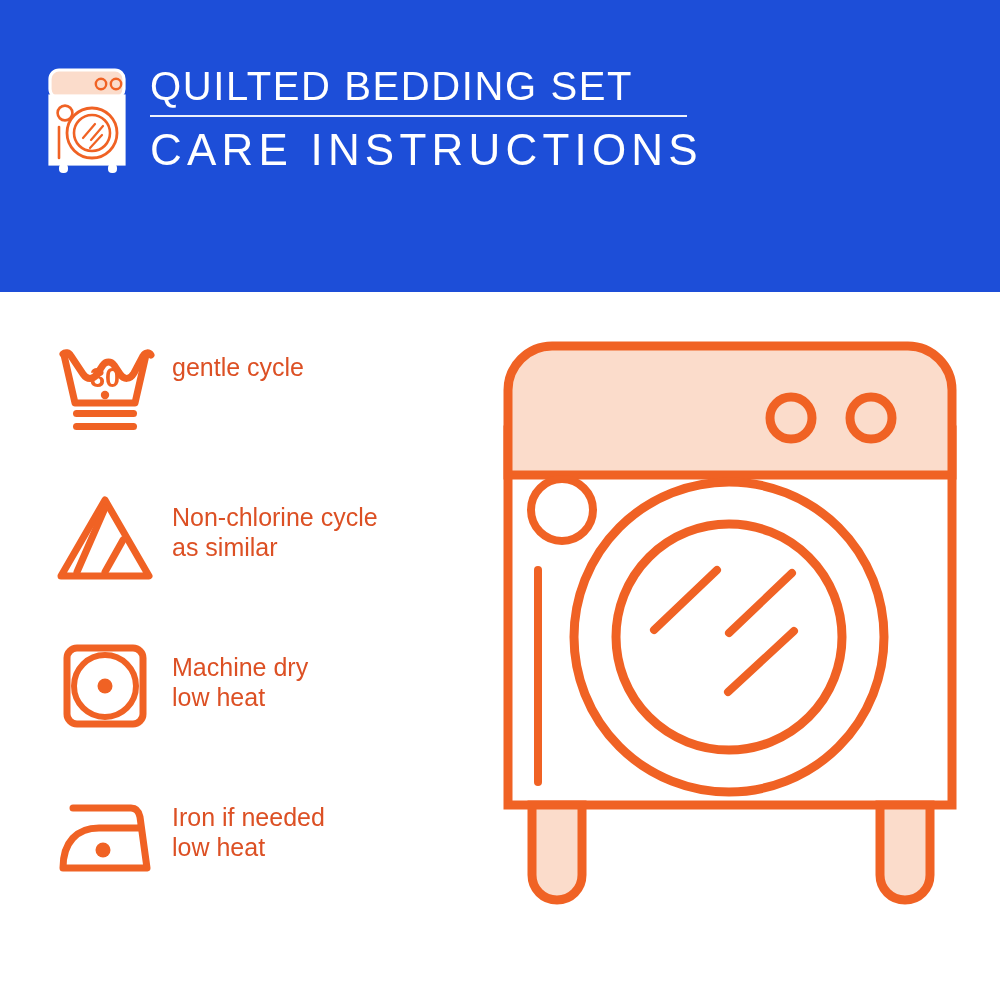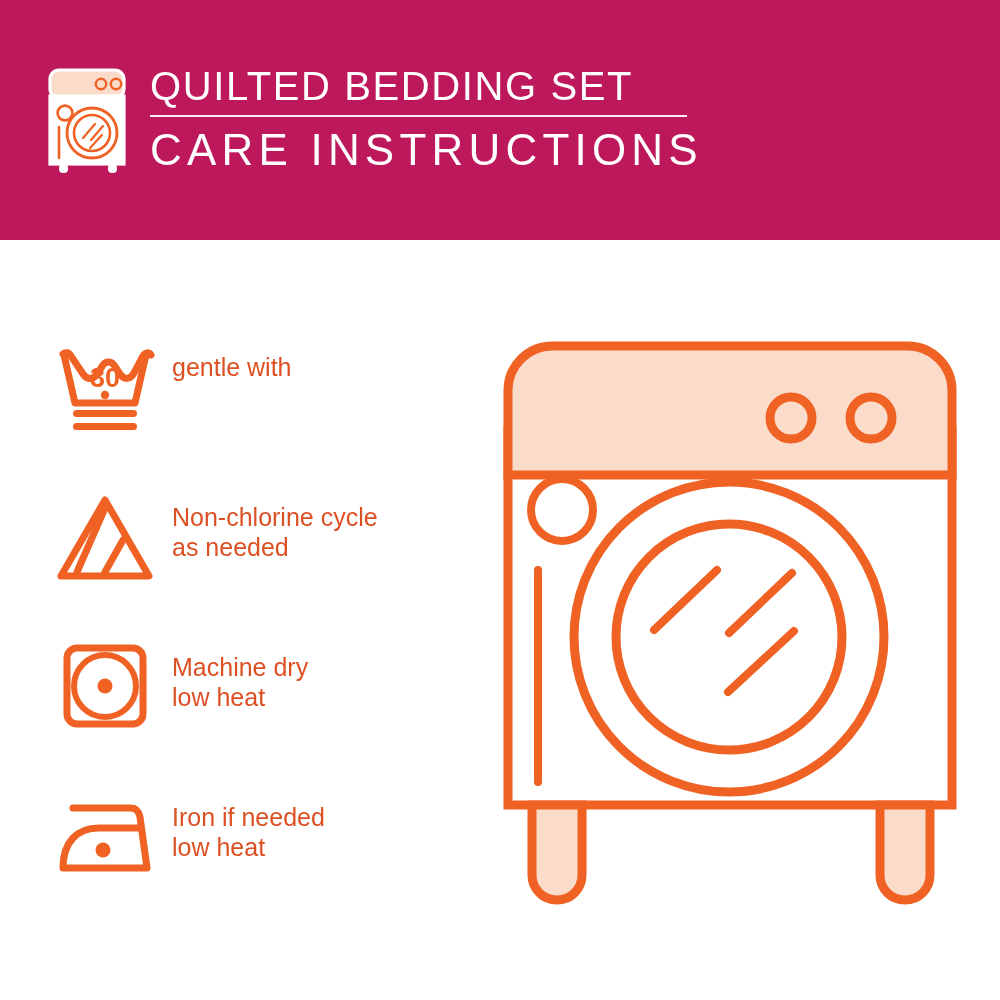--- a/index.html
+++ b/index.html
@@ -13,22 +13,22 @@
     font-family: "Liberation Sans", sans-serif;
     overflow: hidden;
     position: relative;
   }
 
   
   .header {
     position: absolute;
     left: 0; top: 0;
     width: 1000px;
-    height: 240px;
-    background: #be185d;
+    height: 292px;
+    background: #1d4ed8;
   }
   .header-inner {
     position: absolute;
     left: 44px;
     top: 62px;
     display: flex;
     align-items: flex-start;
   }
   .brand-logo {
     width: 92px;
@@ -141,35 +141,35 @@
       <svg width="104" height="96" viewBox="0 0 104 96">
         <path d="M10 14 C12 12 16 12 18 16 L30 34 C34 40 40 40 44 34 L50 25 C53 21 58 21 61 25 L67 34 C71 40 77 40 81 33 L90 16 C92 12 96 12 98 15" fill="none" stroke="#F06224" stroke-width="7" stroke-linecap="round" stroke-linejoin="round"></path>
         <path d="M11 15 L22 63 L82 63 L93 15" fill="none" stroke="#F06224" stroke-width="7" stroke-linecap="round" stroke-linejoin="round"></path>
         <text x="52" y="47" text-anchor="middle" font-family="'Liberation Sans', sans-serif" font-size="27" font-weight="700" fill="#F06224">30</text>
         <circle cx="52" cy="55" r="4.2" fill="#F06224"></circle>
         <rect x="20" y="70" width="64" height="7" rx="3.5" fill="#F06224"></rect>
         <rect x="20" y="83" width="64" height="7" rx="3.5" fill="#F06224"></rect>
       </svg>
     </div>
     <div class="care-text">
-      <span class="tline">gentle with</span>
+      <span class="tline">gentle cycle</span>
     </div>
   </div>
 
   <div class="care-row">
     <div class="care-symbol">
       <svg width="104" height="96" viewBox="0 0 104 96">
         <path d="M52 10 L96 86 L8 86 Z" fill="none" stroke="#F06224" stroke-width="7" stroke-linejoin="round"></path>
         <line x1="52" y1="18" x2="24" y2="82" stroke="#F06224" stroke-width="7" stroke-linecap="round"></line>
         <line x1="70" y1="50" x2="52" y2="82" stroke="#F06224" stroke-width="7" stroke-linecap="round"></line>
       </svg>
     </div>
     <div class="care-text">
       <span class="tline">Non-chlorine cycle</span>
-      <span class="tline">as needed</span>
+      <span class="tline">as similar</span>
     </div>
   </div>
 
   <div class="care-row">
     <div class="care-symbol">
       <svg width="104" height="96" viewBox="0 0 104 96">
         <rect x="14" y="8" width="76" height="76" rx="10" fill="none" stroke="#F06224" stroke-width="7"></rect>
         <circle cx="52" cy="46" r="31" fill="none" stroke="#F06224" stroke-width="6"></circle>
         <circle cx="52" cy="46" r="7.5" fill="#F06224"></circle>
       </svg>

